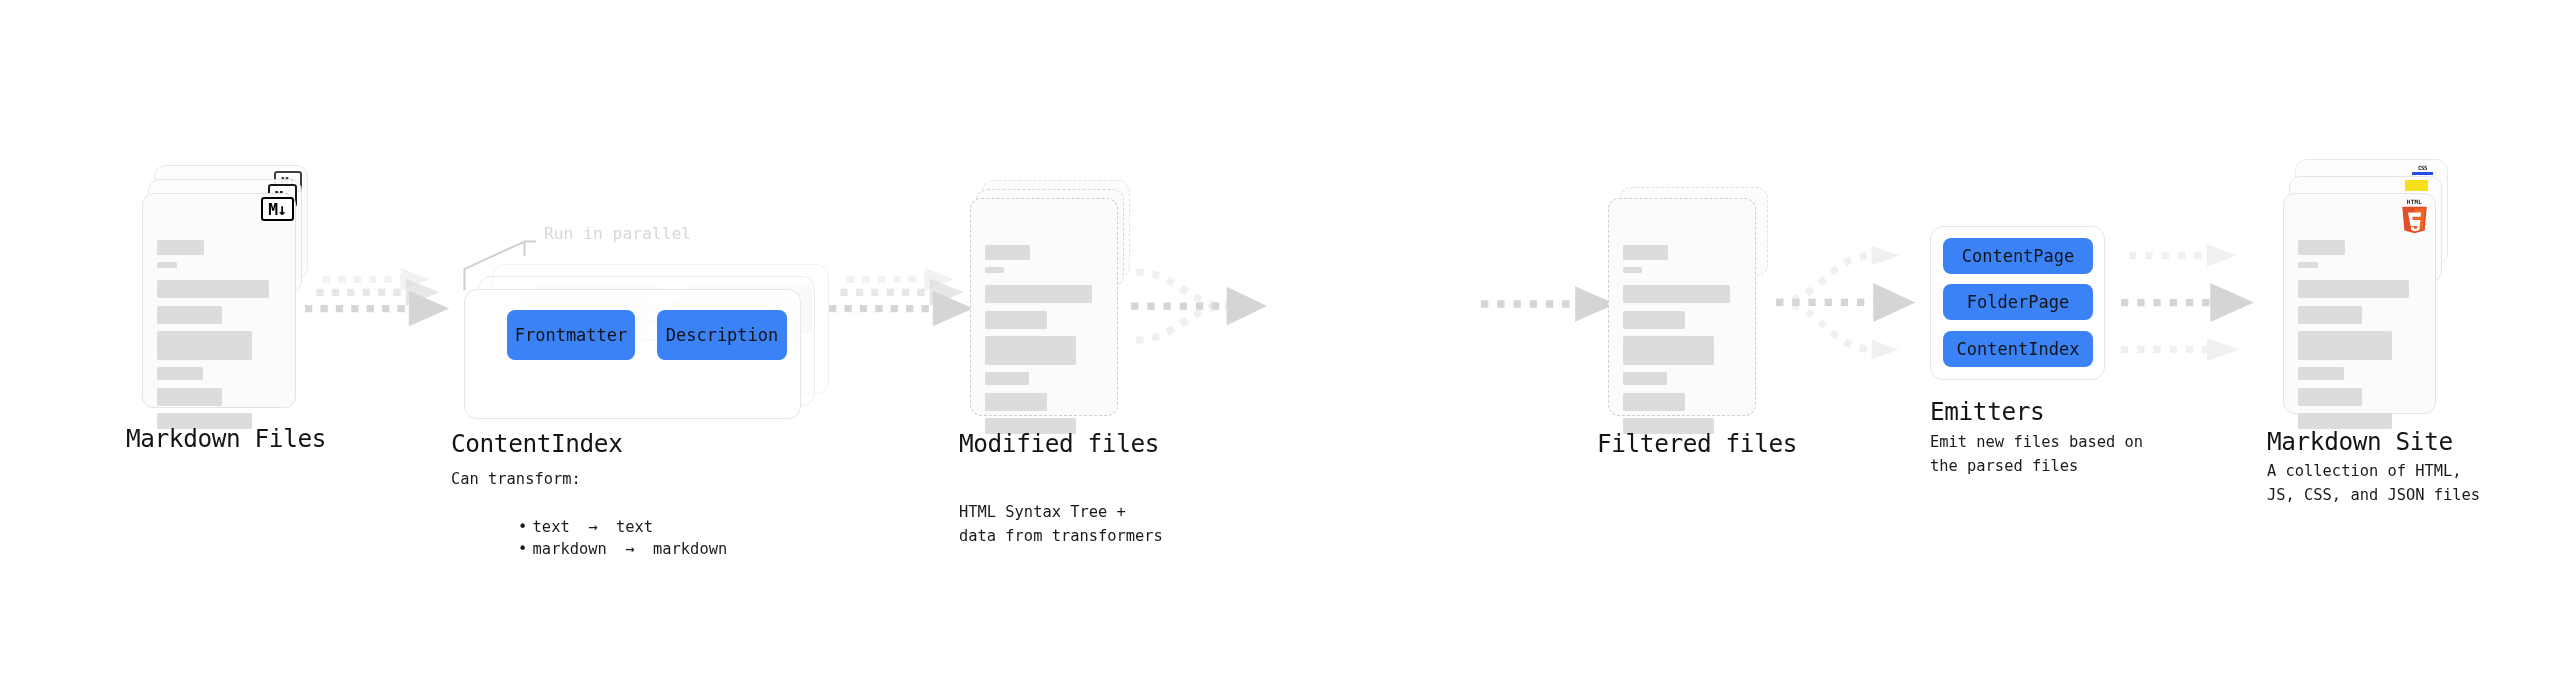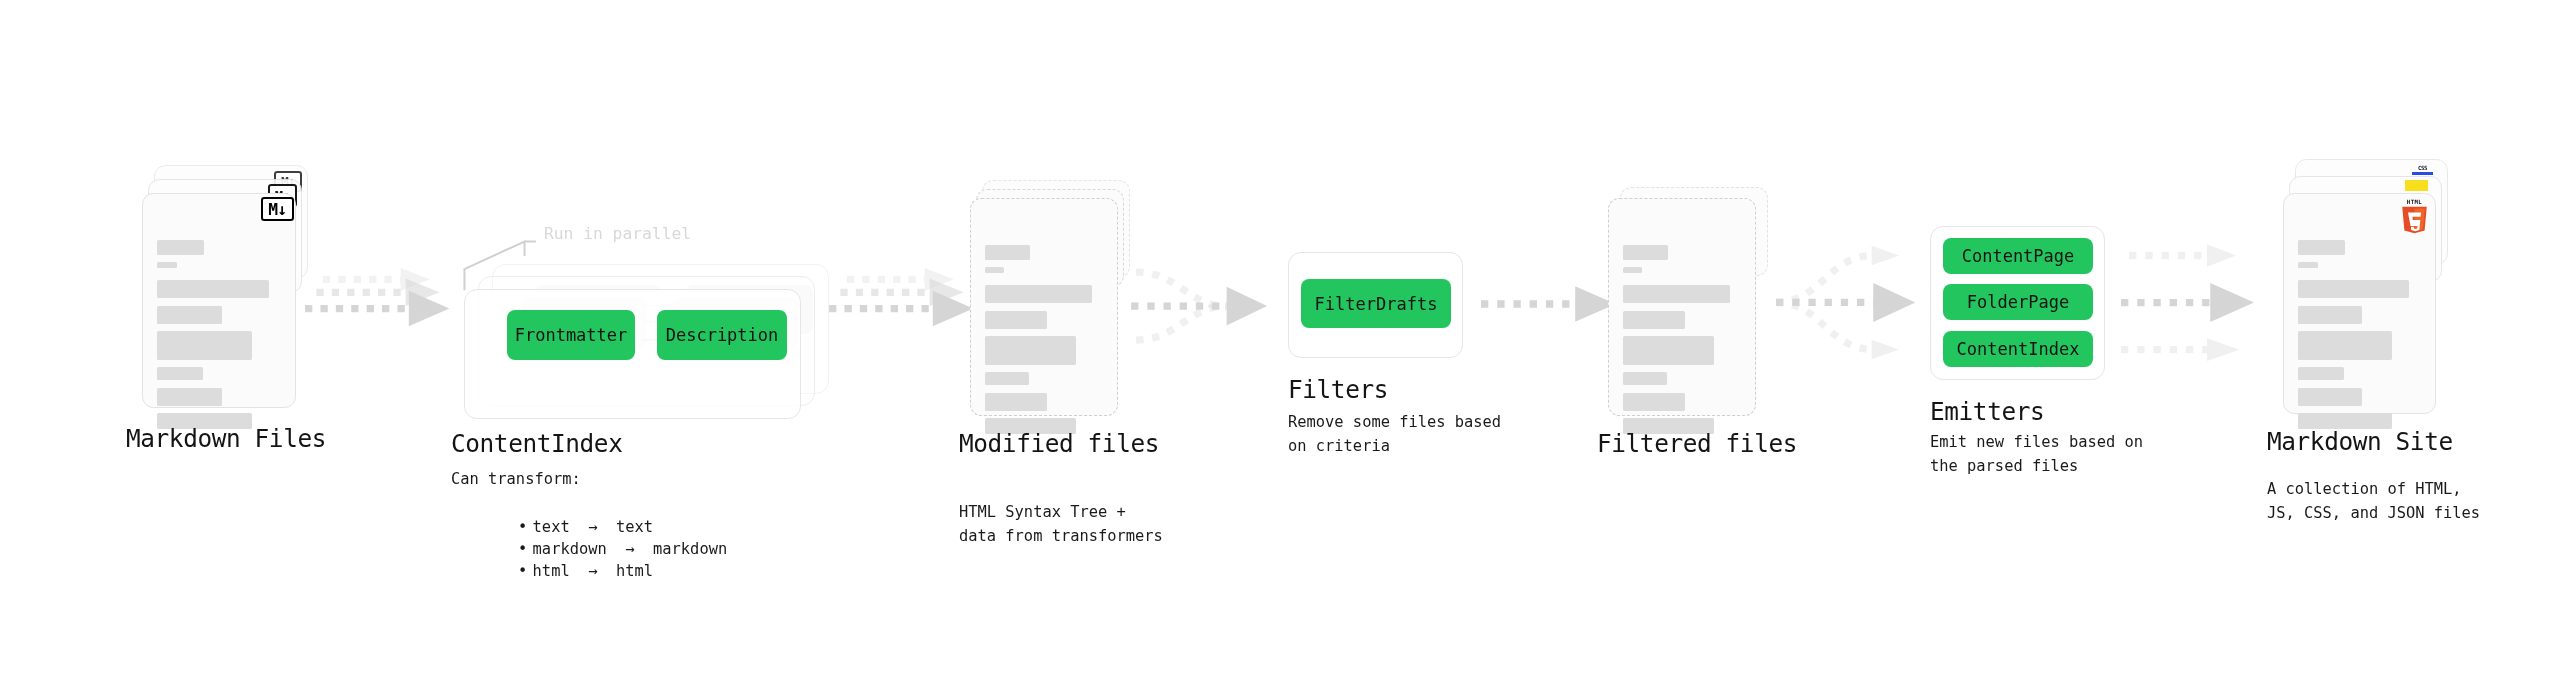--- a/index.html
+++ b/index.html
@@ -119,21 +119,21 @@
   .groupbox {
     position: absolute;
     box-sizing: border-box;
     background: rgba(255,255,255,0.6);
     border: 1.6px solid #e6e6e6;
     border-radius: 13px;
   }
   .chip {
     position: absolute;
     box-sizing: border-box;
-    background: #22c55e;
+    background: #3b82f6;
     border-radius: 8.1px;
     display: flex;
     align-items: center;
     justify-content: center;
     font-size: 17px;
     color: #141414;
     white-space: nowrap;
   }
   .chip.faint  { background: #e8e8e8; }
   .chip.fainter{ background: #f0f0f0; }
@@ -235,23 +235,20 @@
     </div>
 
     <div class="label" style="left:0px; top:402px;">ContentIndex</div>
     <div class="sublabel" style="left:0px; top:441px;">Can transform:</div>
     <div class="sublabel" style="left:11.4px; top:465px;">
       <span style="display:inline-block;width:14.6px;">•</span><span>text  →  text</span>
     </div>
     <div class="sublabel" style="left:11.4px; top:487px;">
       <span style="display:inline-block;width:14.6px;">•</span><span>markdown  →  markdown</span>
     </div>
-    <div class="sublabel" style="left:11.4px; top:509px;">
-      <span style="display:inline-block;width:14.6px;">•</span><span>html  →  html</span>
-    </div>
   </div>
 
   <svg class="visual" style="left:829px; top:268px;" width="146" height="77" viewBox="0 0 180 95">
     <g stroke="#d5d5d5" stroke-width="9" stroke-dasharray="9 10" fill="#d5d5d5">
       <g opacity="0.30">
           <line x1="22" y1="14" x2="120" y2="14"></line>
           <polygon points="118,0 154,14 118,28" stroke="none"></polygon>
         </g>
       <g opacity="0.55">
           <line x1="14" y1="30" x2="126" y2="30"></line>
@@ -286,29 +283,20 @@
 
   <svg class="visual" style="left:1131px; top:264px;" width="154" height="89" viewBox="0 0 190 110">
     <g fill="none" stroke="#d5d5d5" stroke-width="9" stroke-dasharray="9 11" stroke-linecap="butt">
       <path d="M6,10 C58,10 70,52 118,52" opacity="0.35"></path>
       <path d="M6,94 C58,94 70,52 118,52" opacity="0.35"></path>
       <line x1="0" y1="52" x2="120" y2="52" opacity="1"></line>
     </g>
     <polygon points="118,28 168,52 118,76" fill="#d5d5d5"></polygon>
   </svg>
 
-  <div class="stage" style="left:1288px; width:244px;">
-    <div class="groupbox" style="left:0px; top:252px; width:175px; height:106px; background:#fff;"></div>
-    <div class="chip" style="left:13px; top:279px; width:150px; height:49px;">
-      <span>FilterDrafts</span>
-    </div>
-    <div class="label" style="left:0px; top:375px;">Filters</div>
-    <div class="sublabel" style="left:0px; top:411px;">Remove some files based
-on criteria</div>
-  </div>
 
   <svg class="visual" style="left:1481px; top:286px;" width="138" height="49" viewBox="0 0 170 60">
     <line x1="0" y1="22" x2="118" y2="22" stroke="#d5d5d5" stroke-width="9" stroke-dasharray="9 11"></line>
     <polygon points="116,0 166,22 116,44" fill="#d5d5d5"></polygon>
   </svg>
 
   <div class="stage" style="left:1597px; width:228px;">
     <div class="card dashed" style="left:23px; top:187px; width:148px; height:89px; opacity:.6;"></div>
     <div class="card dashed" style="left:11.4px; top:198px; width:148px; height:218px;">
       <div class="bars">
@@ -394,18 +382,18 @@
     </div>
 
     <svg class="visual" style="left:132px; top:197px;" width="31" height="36" viewBox="0 0 38 44">
       <text x="19" y="8" font-size="7" font-weight="700" text-anchor="middle" fill="#111" font-family="'DejaVu Sans Mono',monospace" letter-spacing="0.5">HTML</text>
       <path d="M4,12 L34,12 L31.4,41 L19,44.5 L6.6,41 Z" fill="#e44d26"></path>
       <path d="M19,14 L31.6,14 L29.4,39.6 L19,42.6 Z" fill="#f16529"></path>
       <path d="M11,19 h16 l-0.5,5 h-10 l0.4,4 h9.2 l-1.2,12.4 -5,1.5 -5,-1.5 -0.35,-4 h3.6 l0.2,2.1 2,0.6 2,-0.6 0.25,-3.1 h-8.4 Z" fill="#ffffff"></path>
     </svg>
 
     <div class="label" style="left:0px; top:427px;">Markdown Site</div>
-    <div class="sublabel" style="left:0px; top:478px;">A collection of HTML,
+    <div class="sublabel" style="left:0px; top:460px;">A collection of HTML,
 JS, CSS, and JSON files</div>
   </div>
 
 </div>
 
 
 </body></html>

